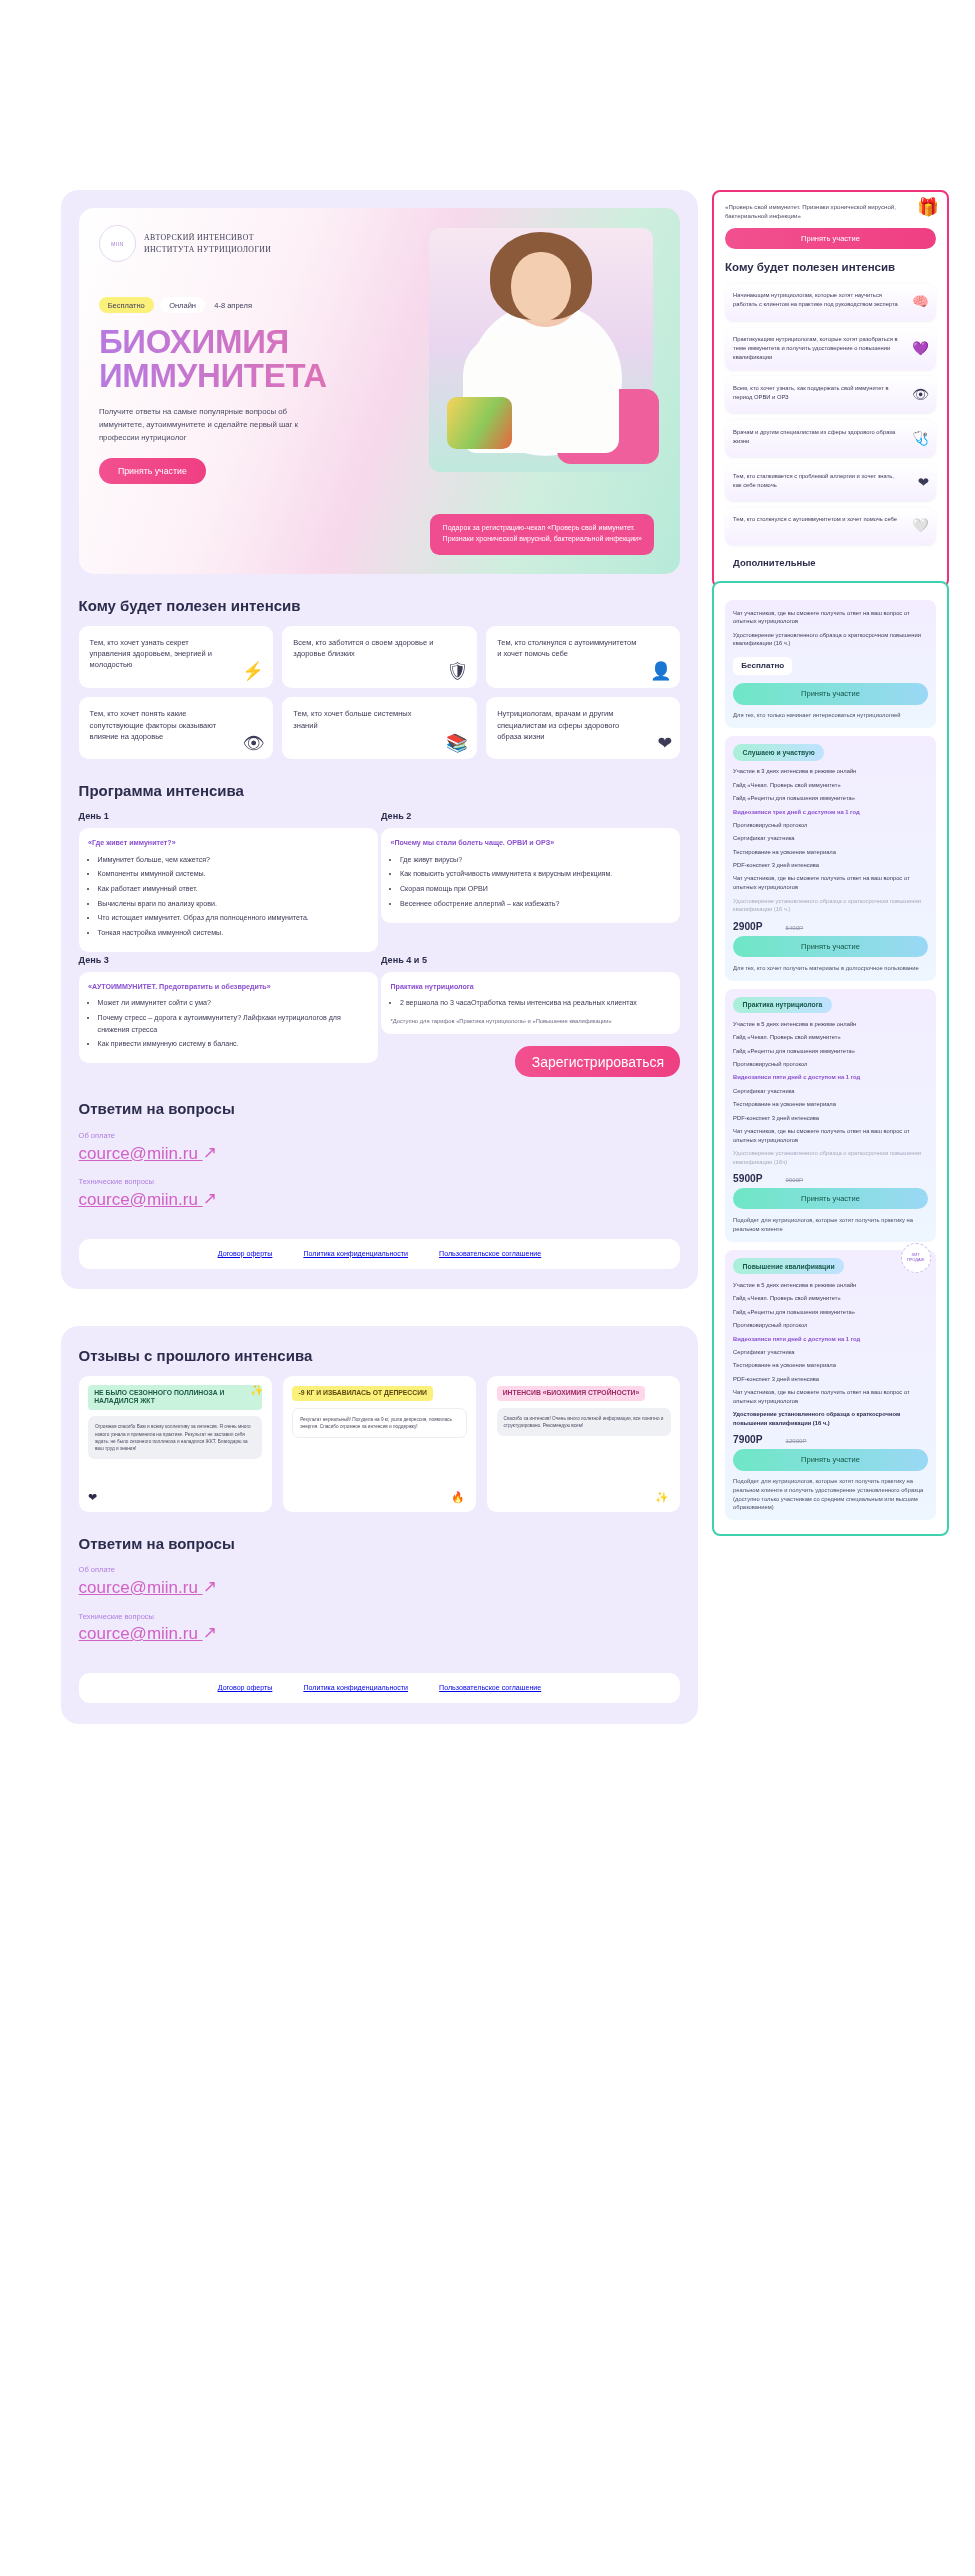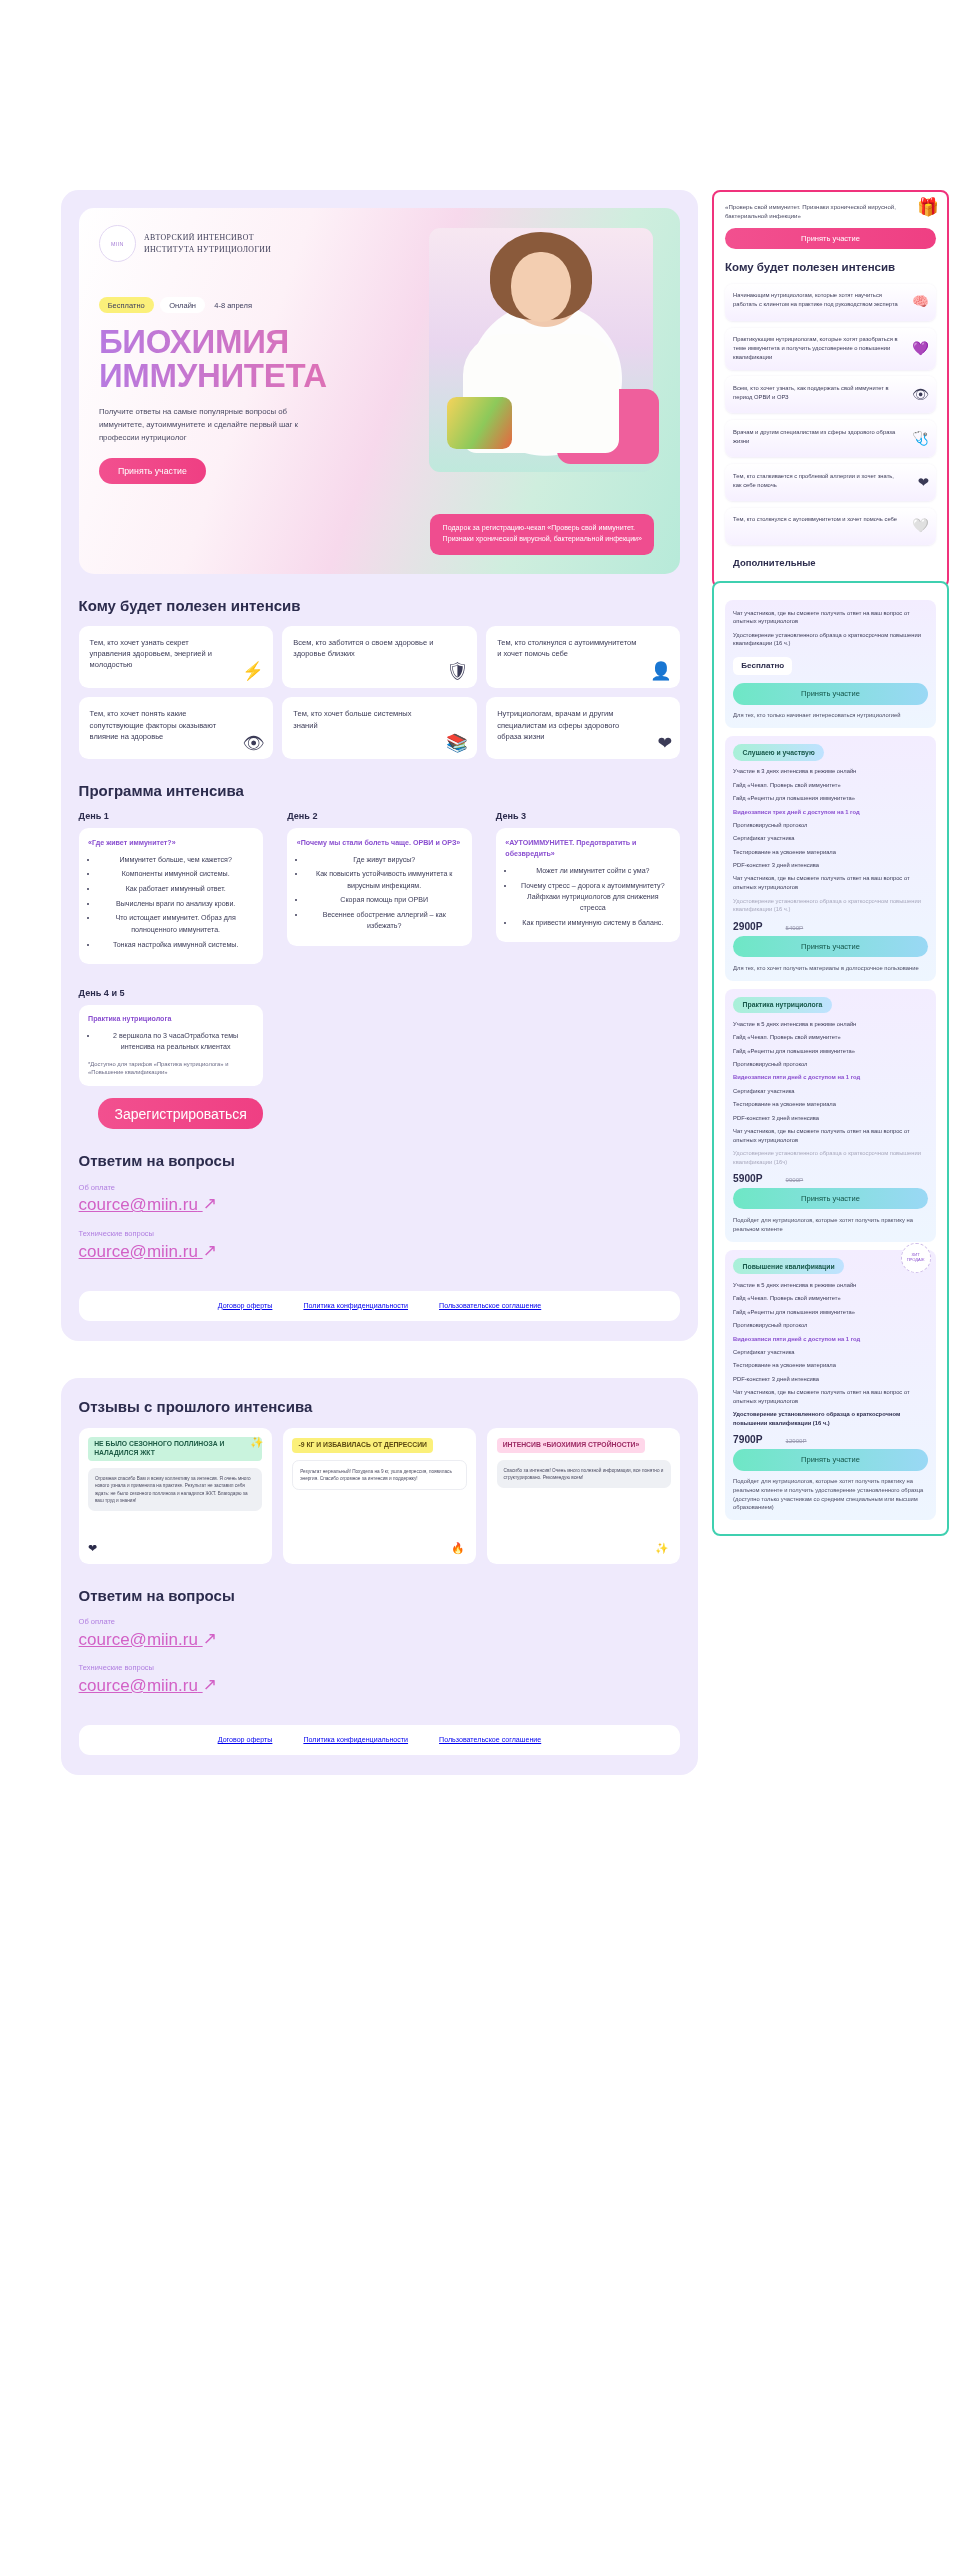--- a/index.html
+++ b/index.html
@@ -120,29 +120,29 @@
     padding: 11px 42px 11px 11px;
     min-height: 62px;
     font-size: 7.5px; line-height: 1.5; color: #3b3b57;
   }
   .who-icon {
     position: absolute; right: 8.1px; bottom: 6.8px;
     font-size: 17.6px; line-height: 1;
   }
 
   
-  .grid4 { display: grid; grid-template-columns: repeat(3,1fr); gap: 24px; align-items: start; }
+  .grid4 { display: grid; grid-template-columns: repeat(2,1fr); gap: 3px; align-items: start; }
   .day-head { font-size: 9.1px; font-weight: 700; margin-bottom: 6.8px; color: #2c2c4d; }
   .day-card {
     background: #fff; border-radius: 9.5px; padding: 9.5px;
     font-size: 7.1px; line-height: 1.6; color: #3b3b57;
   }
   .day-card .q { color: #8a4fd0; font-weight: 700; margin-bottom: 5.4px; display: block; font-size: 7.1px; }
   .day-card ul { padding-left: 9.5px; }
-  .day-card li { margin-bottom: 3.4px; text-align: center; }
+  .day-card li { margin-bottom: 3.4px; }
   .note-small { font-size: 5.8px; color: #6b6b86; margin-top: 6.8px; line-height: 1.4; }
   .btn-reg {
     display: block; margin: 12.2px 0 0 auto;
     background: linear-gradient(90deg,#f2508f,#ef3f83);
     color: #fff; border: none; border-radius: 15px;
     padding: 7.5px 16.3px; font-size: 14px; cursor: pointer;
   }
 
   
   .q-label { font-size: 7.5px; color: #b07ee0; margin-top: 13.6px; }

